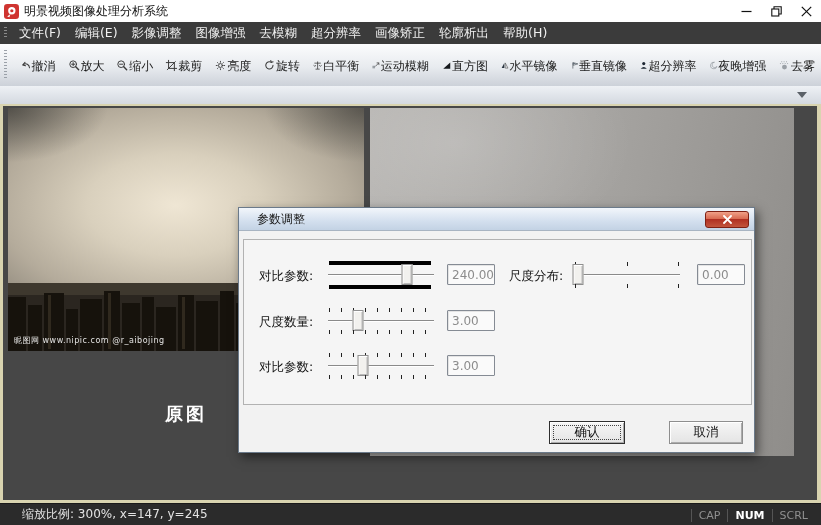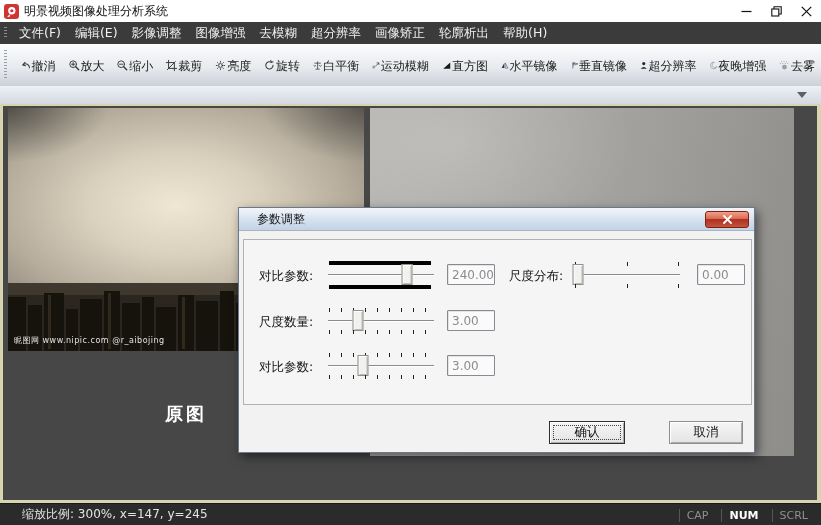--- a/index.html
+++ b/index.html
@@ -103,21 +103,21 @@
     font-size:12.5px; color:#111; display:flex; align-items:center; justify-content:center; }
   .dlg-btn.default { border:1px solid #2e2e2e; }
   .focusrect { display:flex; align-items:center; justify-content:center;
     width:calc(100% - 6px); height:calc(100% - 6px); border:1px dotted #444; }
 
   
   .statusbar { position:absolute; left:0; top:503px; width:821px; height:22px;
     background:#2b2b2b; border-top:1px solid #1a1a1a;
     display:flex; align-items:center; color:#e3e3e3; font-size:12px; }
   .status-left { padding-left:22px; white-space:nowrap; }
-  .status-keys { position:absolute; right:6px; top:0; height:22px; display:flex; align-items:center;gap:6px; }
+  .status-keys { position:absolute; right:6px; top:0; height:22px; display:flex; align-items:center; }
   .skey { padding:0 7px; font-size:11px; color:#8f8f8f; border-left:1px solid #555; }
   .skey.on { color:#ffffff; font-weight:bold; }
 </style>
 </head>
 <body>
 
 <div class="stage">
 
   <div class="titlebar">
     <svg class="appicon" viewBox="0 0 14 14">

